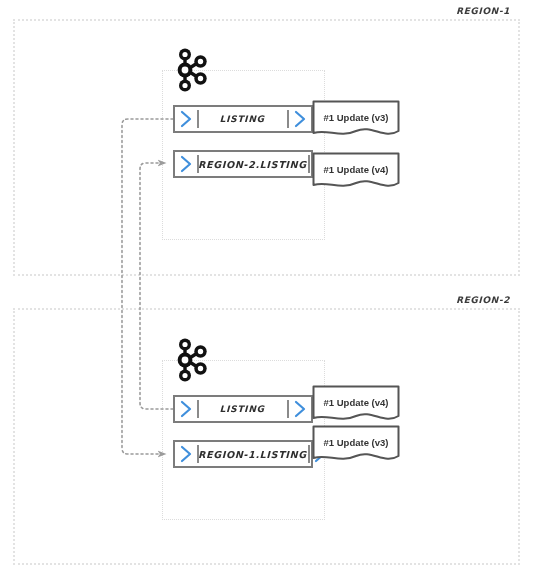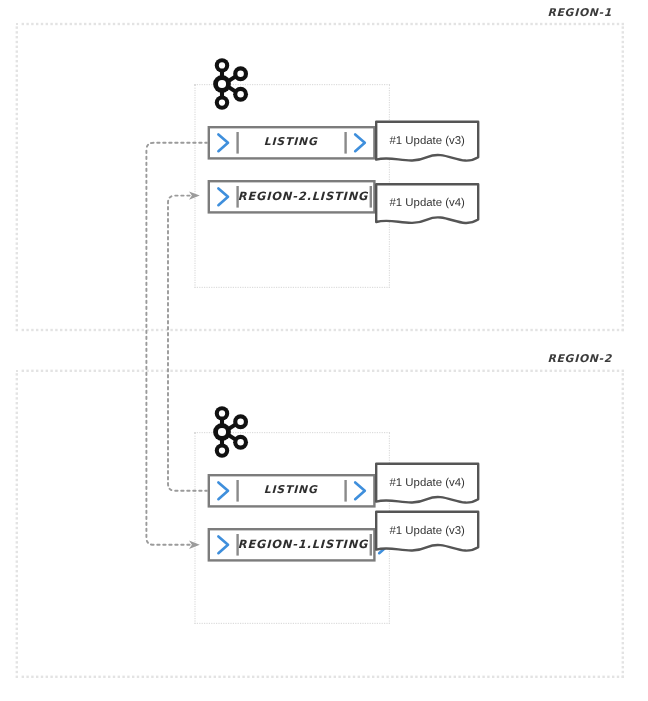--- a/index.html
+++ b/index.html
@@ -91,20 +91,21 @@
   .topic.named .topic-name {
     justify-content: center;
     font-size: 9.5px;
   }
   
   .note {
     position: absolute;
     width: 106px;
     height: 42px;
     z-index: 8;
+    font-weight: bold;
   }
   .note .note-text {
     position: absolute;
     top: 0;
     left: 0;
     width: 88px;
     height: 34px;
     display: flex;
     align-items: center;
     justify-content: center;

